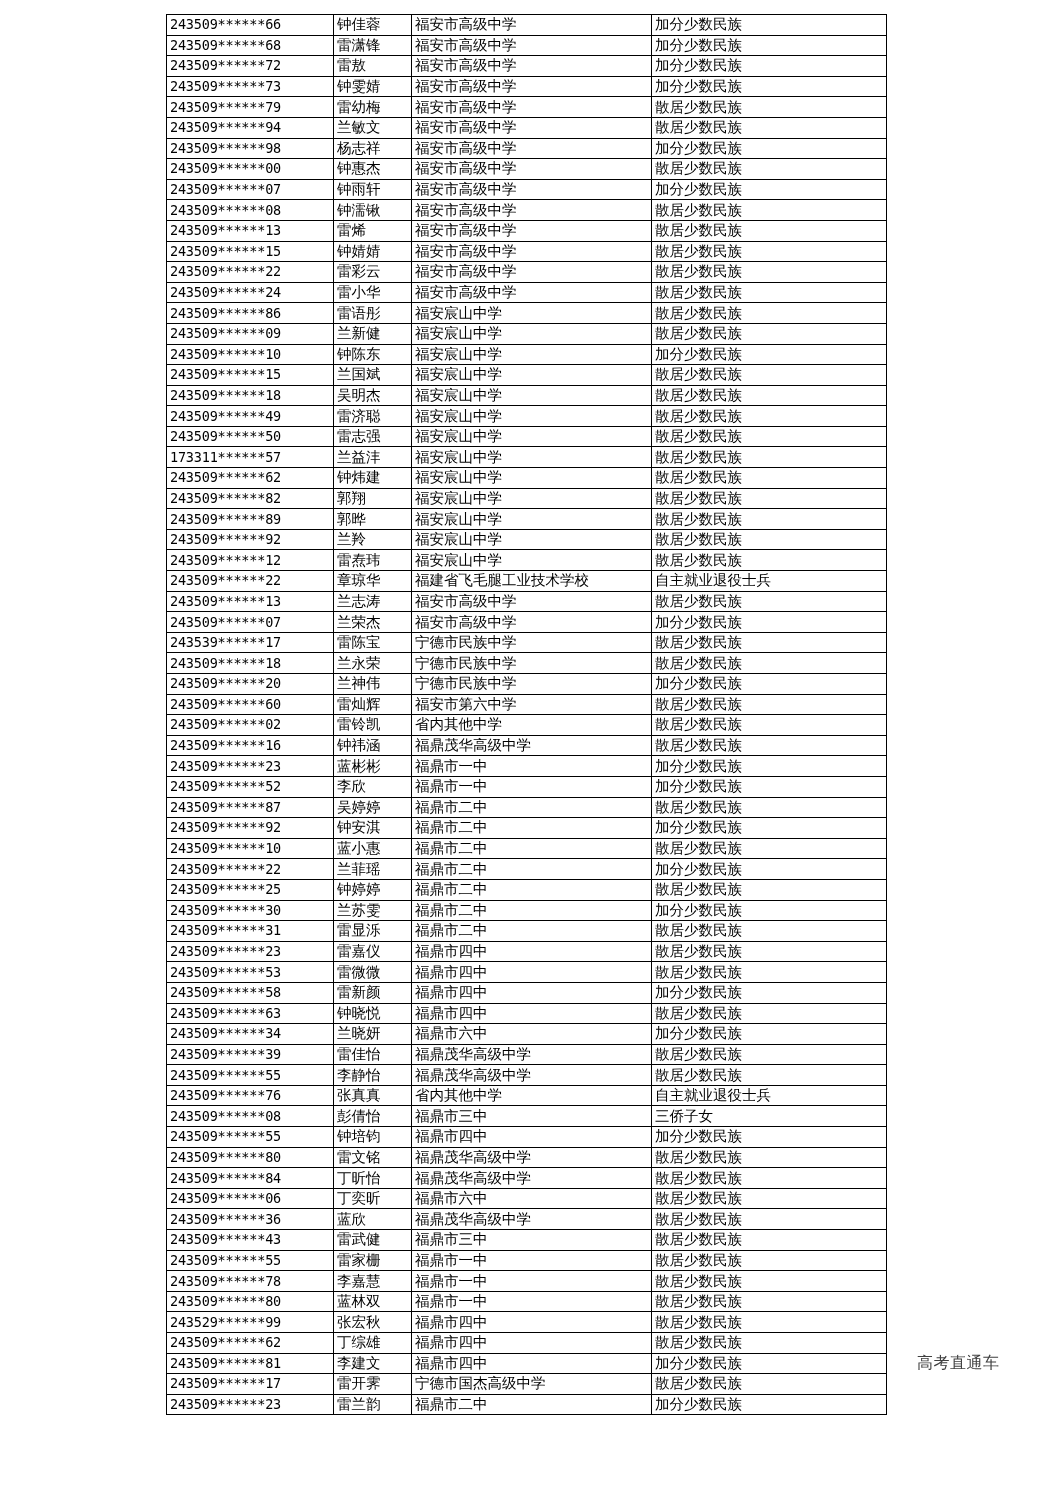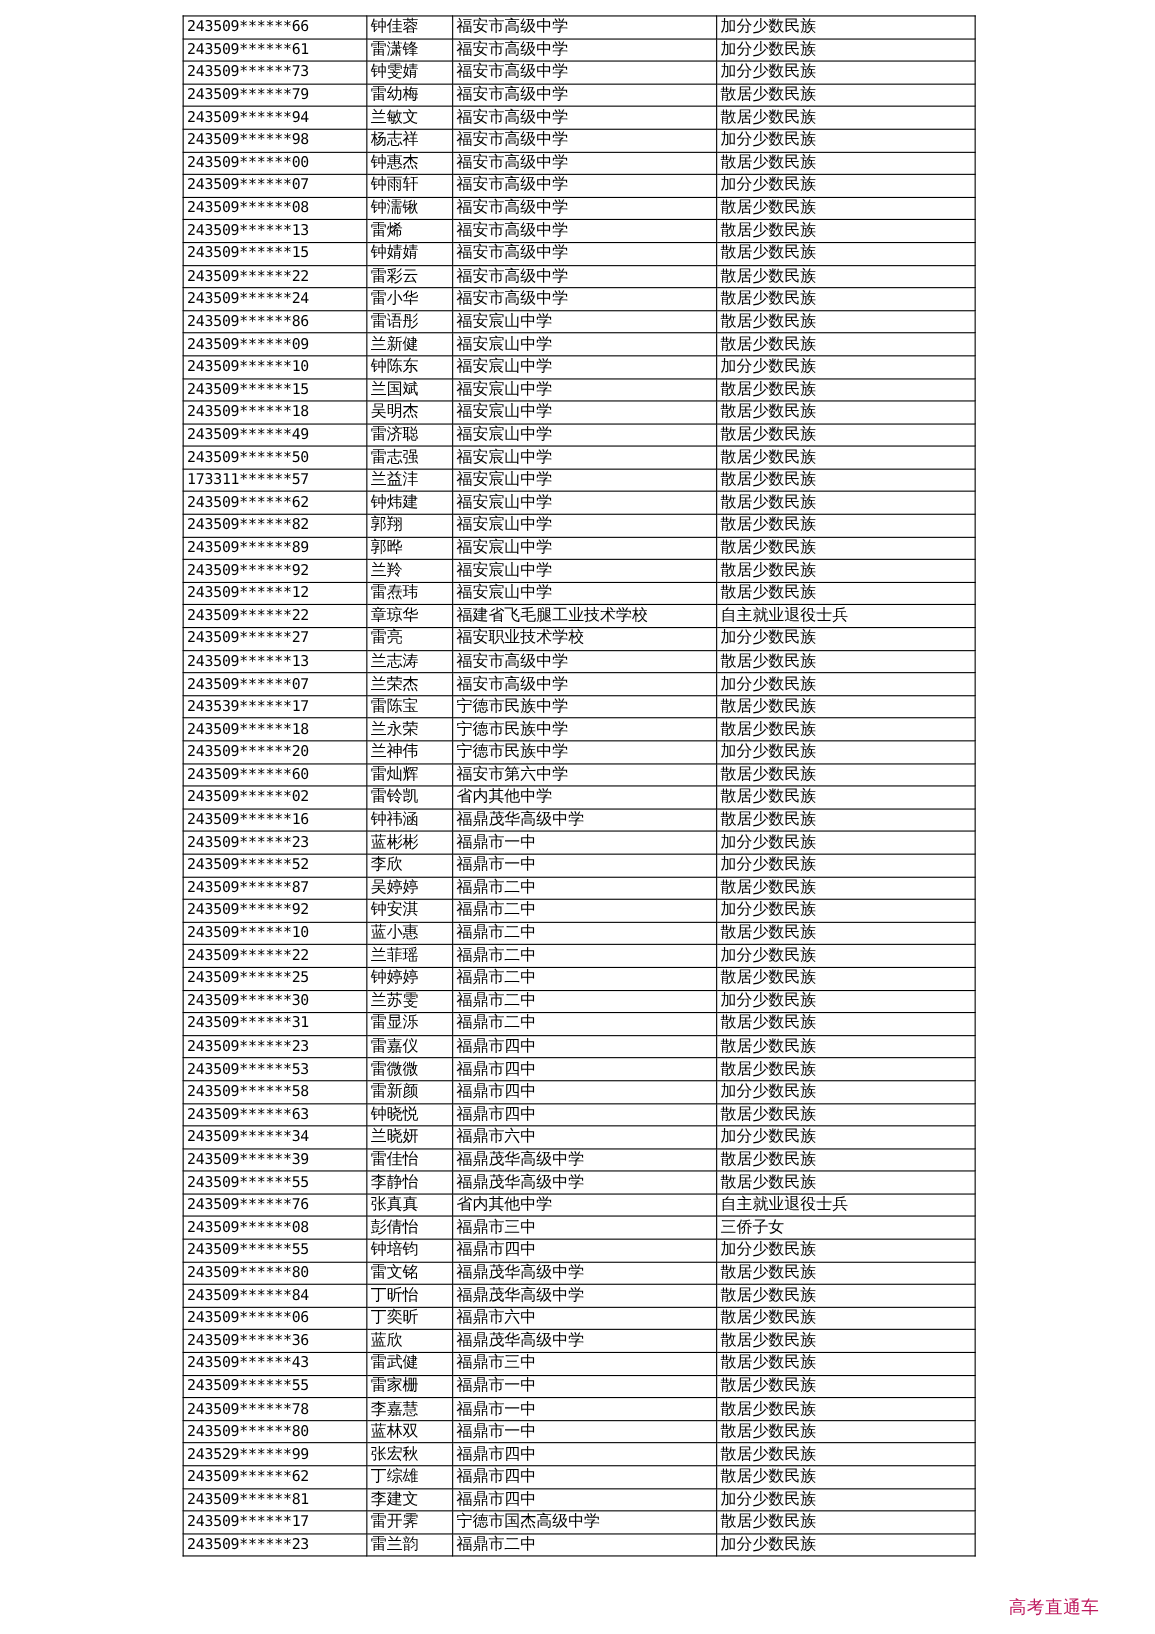--- a/index.html
+++ b/index.html
@@ -55,24 +55,24 @@
   }
   #roster-table td.name-cell,
   #roster-table td.school-cell,
   #roster-table td.cat-cell {
     font-family: "DejaVu Sans", "Liberation Sans", sans-serif;
     font-size: 14.5px;
   }
   #watermark {
     position: absolute;
     left: 917px;
-    top: 1451px;
+    top: 1353px;
     font-family: "DejaVu Sans", "Liberation Sans", sans-serif;
     font-size: 16px;
-    color: #be185d;
+    color: #404040;
     letter-spacing: 0.5px;
     white-space: nowrap;
     user-select: none;
   }
 </style>
 </head>
 <body>
 
 <div id="page">
 
@@ -84,22 +84,28 @@
       <col class="c-cat">
     </colgroup>
     <tbody id="roster-body">
         <tr>
           <td class="id-cell">243509******66</td>
           <td class="name-cell">钟佳蓉</td>
           <td class="school-cell">福安市高级中学</td>
           <td class="cat-cell">加分少数民族</td>
         </tr>
         <tr>
-          <td class="id-cell">243509******61</td>
+          <td class="id-cell">243509******68</td>
           <td class="name-cell">雷潇锋</td>
+          <td class="school-cell">福安市高级中学</td>
+          <td class="cat-cell">加分少数民族</td>
+        </tr>
+        <tr>
+          <td class="id-cell">243509******72</td>
+          <td class="name-cell">雷敖</td>
           <td class="school-cell">福安市高级中学</td>
           <td class="cat-cell">加分少数民族</td>
         </tr>
         <tr>
           <td class="id-cell">243509******73</td>
           <td class="name-cell">钟雯婧</td>
           <td class="school-cell">福安市高级中学</td>
           <td class="cat-cell">加分少数民族</td>
         </tr>
         <tr>
@@ -238,26 +244,20 @@
           <td class="id-cell">243509******12</td>
           <td class="name-cell">雷焘玮</td>
           <td class="school-cell">福安宸山中学</td>
           <td class="cat-cell">散居少数民族</td>
         </tr>
         <tr>
           <td class="id-cell">243509******22</td>
           <td class="name-cell">章琼华</td>
           <td class="school-cell">福建省飞毛腿工业技术学校</td>
           <td class="cat-cell">自主就业退役士兵</td>
-        </tr>
-        <tr>
-          <td class="id-cell">243509******27</td>
-          <td class="name-cell">雷亮</td>
-          <td class="school-cell">福安职业技术学校</td>
-          <td class="cat-cell">加分少数民族</td>
         </tr>
         <tr>
           <td class="id-cell">243509******13</td>
           <td class="name-cell">兰志涛</td>
           <td class="school-cell">福安市高级中学</td>
           <td class="cat-cell">散居少数民族</td>
         </tr>
         <tr>
           <td class="id-cell">243509******07</td>
           <td class="name-cell">兰荣杰</td>

